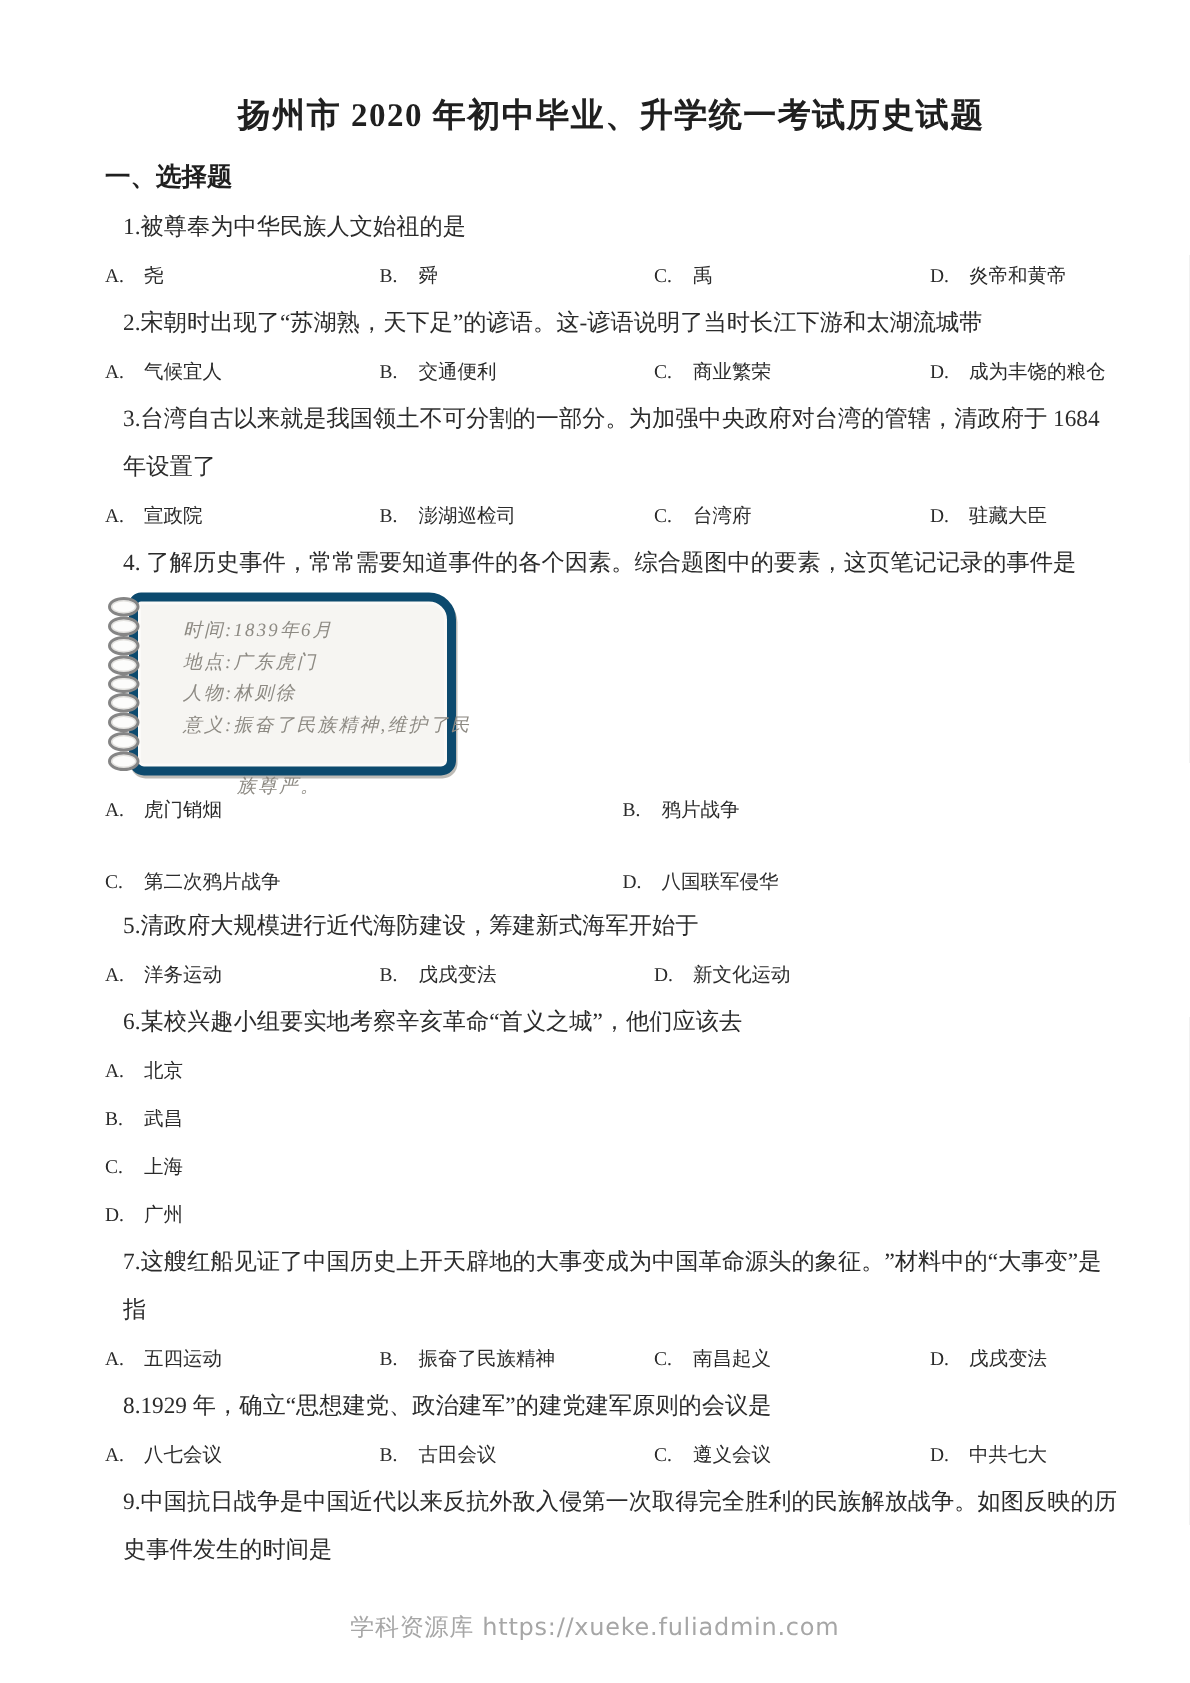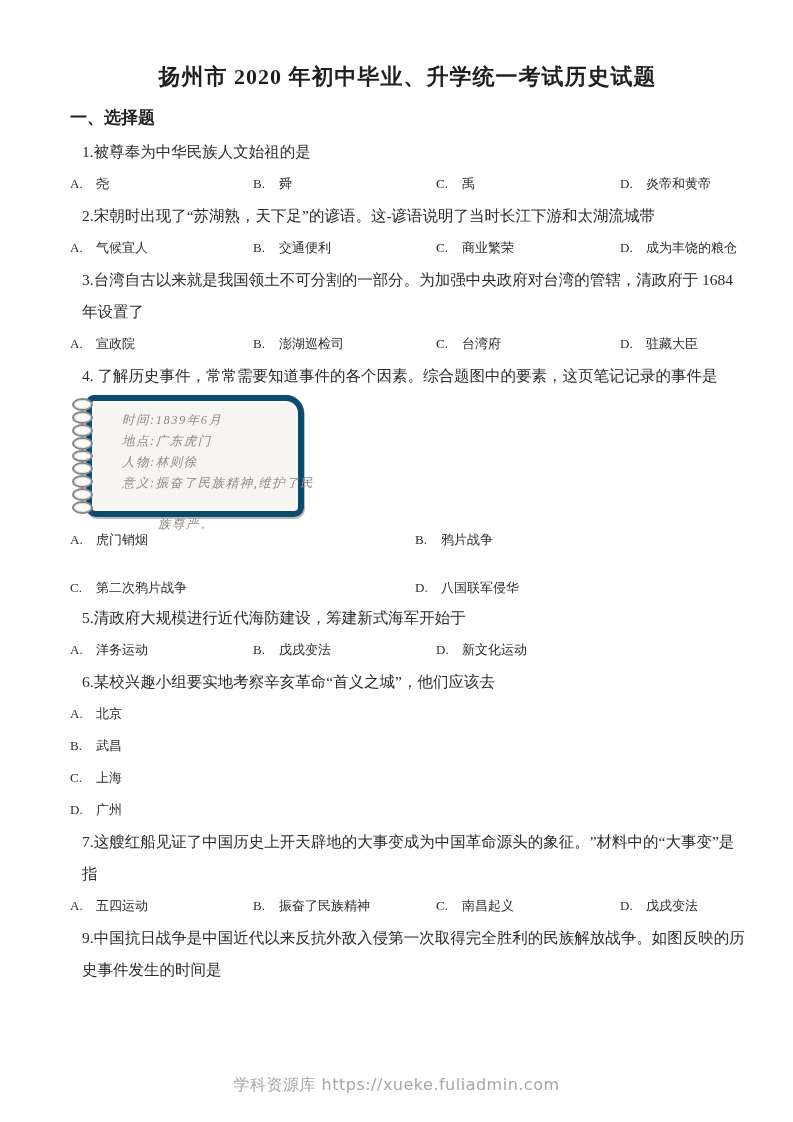--- a/index.html
+++ b/index.html
@@ -194,20 +194,29 @@
     <div>
       <div class="q-line">7.这艘红船见证了中国历史上开天辟地的大事变成为中国革命源头的象征。”材料中的“大事变”是指</div>
       <div class="opts cols4">
         <span class="opt"><span class="opt-label">A.</span><span>五四运动</span></span>
         <span class="opt"><span class="opt-label">B.</span><span>振奋了民族精神</span></span>
         <span class="opt"><span class="opt-label">C.</span><span>南昌起义</span></span>
         <span class="opt"><span class="opt-label">D.</span><span>戊戌变法</span></span>
       </div>
     </div>
 
+    <div>
+      <div class="q-line">8.1929 年，确立“思想建党、政治建军”的建党建军原则的会议是</div>
+      <div class="opts cols4">
+        <span class="opt"><span class="opt-label">A.</span><span>八七会议</span></span>
+        <span class="opt"><span class="opt-label">B.</span><span>古田会议</span></span>
+        <span class="opt"><span class="opt-label">C.</span><span>遵义会议</span></span>
+        <span class="opt"><span class="opt-label">D.</span><span>中共七大</span></span>
+      </div>
+    </div>
 
     <div>
       <div class="q-line">9.中国抗日战争是中国近代以来反抗外敌入侵第一次取得完全胜利的民族解放战争。如图反映的历史事件发生的时间是</div>
     </div>
 
   </div>
 
   <div class="footer">学科资源库 https://xueke.fuliadmin.com</div>
 </div>
 

